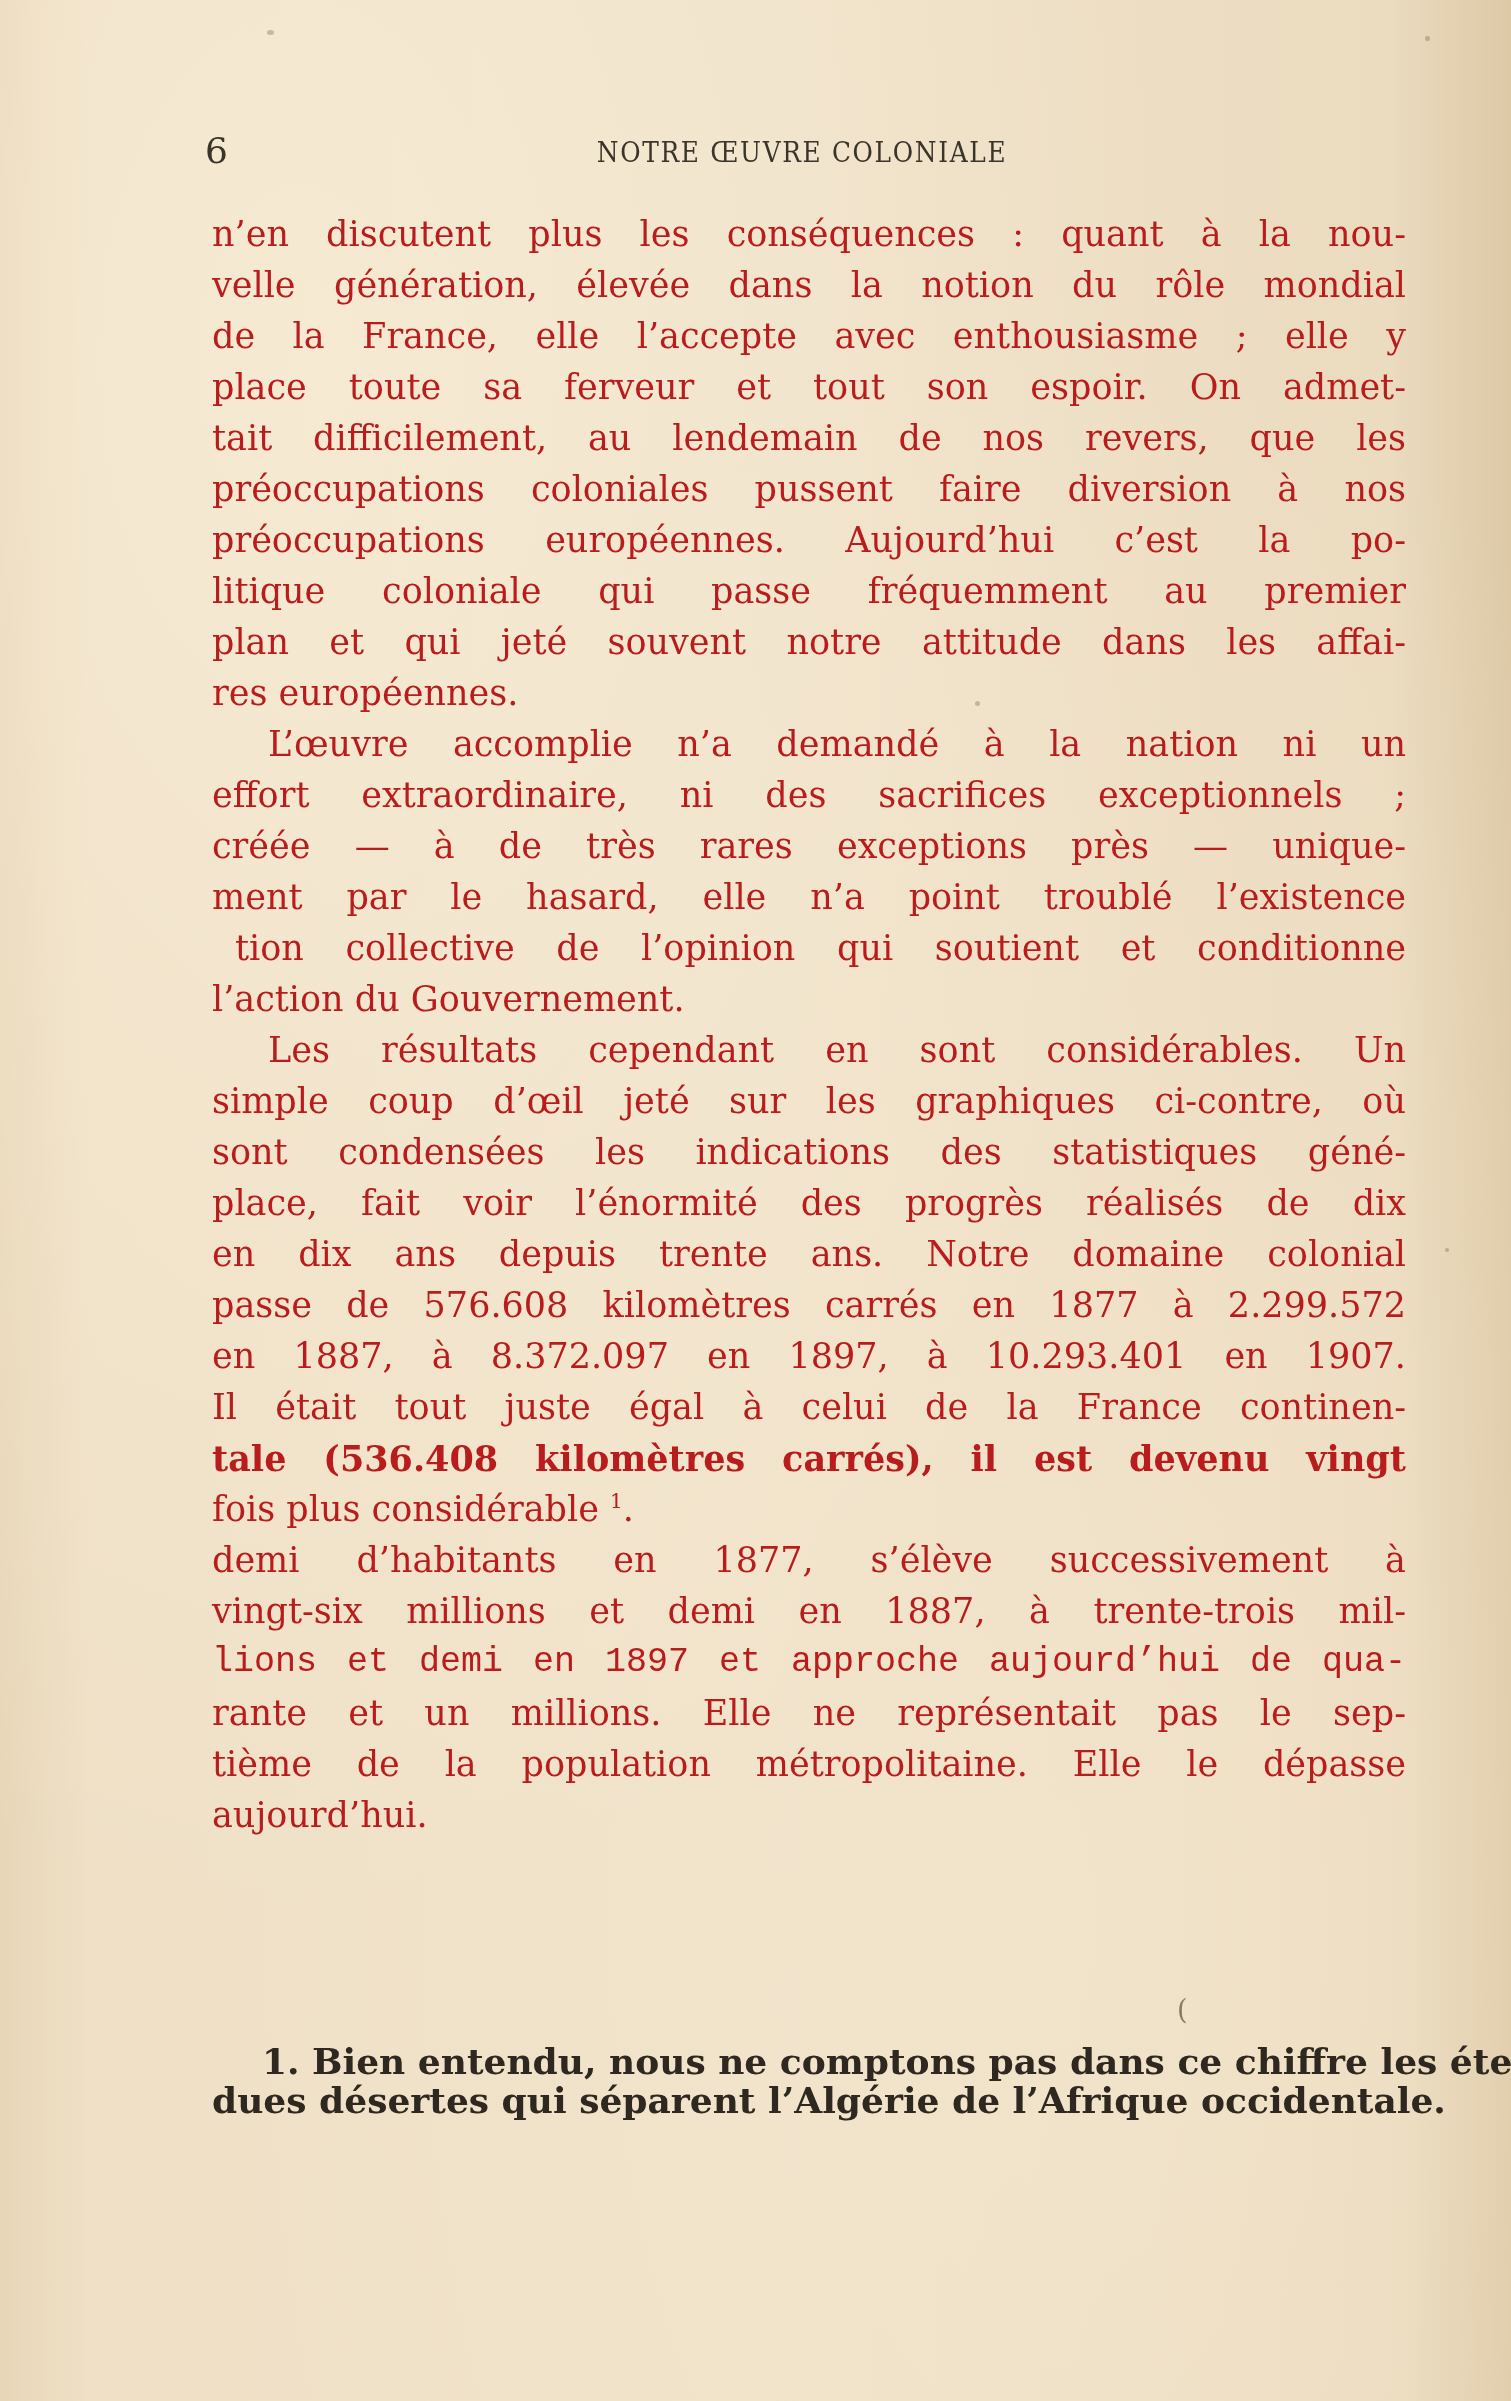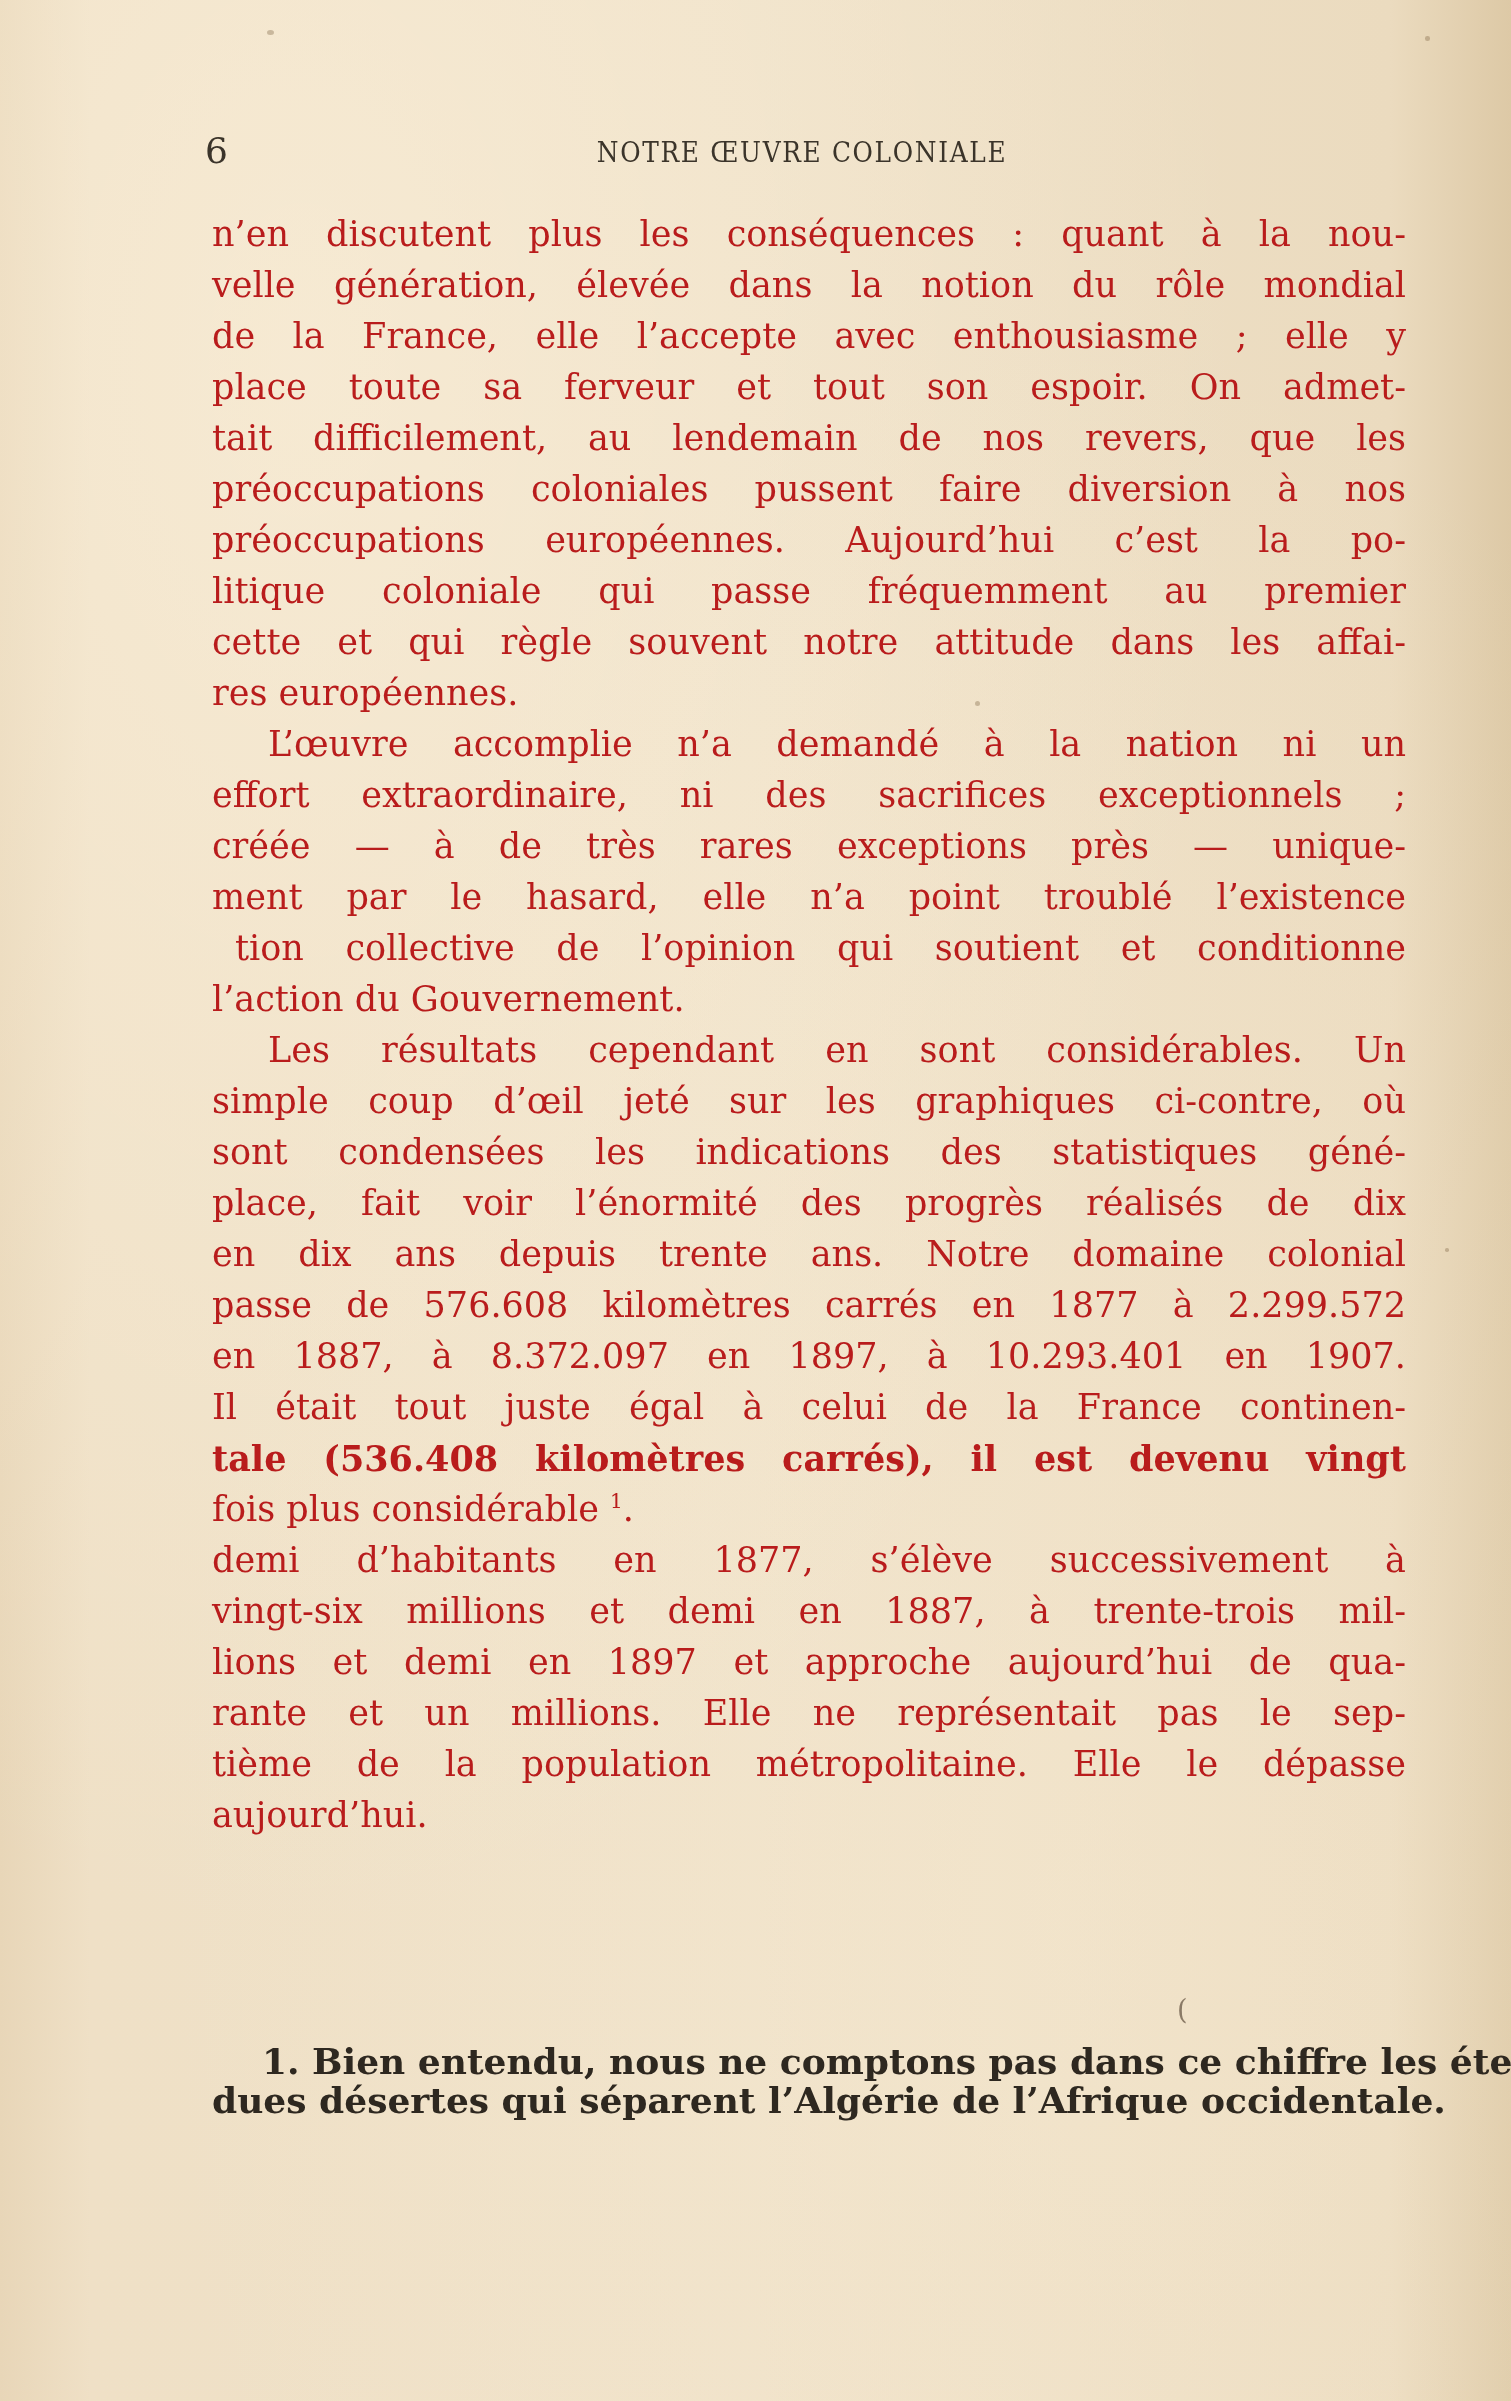--- a/index.html
+++ b/index.html
@@ -134,21 +134,21 @@
 
 <div class="body-text">
   <span class="line" style="display: block; text-align-last: justify;">n’en discutent plus les conséquences : quant à la nou-</span>
   <span class="line" style="display: block; text-align-last: justify;">velle génération, élevée dans la notion du rôle mondial</span>
   <span class="line" style="display: block; text-align-last: justify;">de la France, elle l’accepte avec enthousiasme ; elle y</span>
   <span class="line" style="display: block; text-align-last: justify;">place toute sa ferveur et tout son espoir. On admet-</span>
   <span class="line" style="display: block; text-align-last: justify;">tait difficilement, au lendemain de nos revers, que les</span>
   <span class="line" style="display: block; text-align-last: justify;">préoccupations coloniales pussent faire diversion à nos</span>
   <span class="line" style="display: block; text-align-last: justify;">préoccupations européennes. Aujourd’hui c’est la po-</span>
   <span class="line" style="display: block; text-align-last: justify;">litique coloniale qui passe fréquemment au premier</span>
-  <span class="line" style="display: block; text-align-last: justify;">cette et qui règle souvent notre attitude dans les affai-</span>
+  <span class="line" style="display: block; text-align-last: justify;">plan et qui jeté souvent notre attitude dans les affai-</span>
   <span class="line last" style="display: block; text-align-last: left;">res européennes.</span>
 
   <span class="line indent" style="display: block; text-align-last: justify;">L’œuvre accomplie n’a demandé à la nation ni un</span>
   <span class="line" style="display: block; text-align-last: justify;">effort extraordinaire, ni des sacrifices exceptionnels ;</span>
   <span class="line" style="display: block; text-align-last: justify;">créée — à de très rares exceptions près — unique-</span>
   <span class="line" style="display: block; text-align-last: justify;">ment par le hasard, elle n’a point troublé l’existence</span>
   <span class="line" style="display: block; text-align-last: justify; margin-left: 23px;">tion collective de l’opinion qui soutient et conditionne</span>
   <span class="line last" style="display: block; text-align-last: left;">l’action du Gouvernement.</span>
 
   <span class="line indent" style="display: block; text-align-last: justify;">Les résultats cependant en sont considérables. Un</span>
@@ -157,21 +157,21 @@
   <span class="line" style="display: block; text-align-last: justify;">place, fait voir l’énormité des progrès réalisés de dix</span>
   <span class="line" style="display: block; text-align-last: justify;">en dix ans depuis trente ans. Notre domaine colonial</span>
   <span class="line" style="display: block; text-align-last: justify;">passe de 576.608 kilomètres carrés en 1877 à 2.299.572</span>
   <span class="line" style="display: block; text-align-last: justify;">en 1887, à 8.372.097 en 1897, à 10.293.401 en 1907.</span>
   <span class="line" style="display: block; text-align-last: justify;">Il était tout juste égal à celui de la France continen-</span>
   <span class="line" style="display: block; text-align-last: justify; font-weight: bold;">tale (536.408 kilomètres carrés), il est devenu vingt</span>
   <span class="line last" style="display: block; text-align-last: left;"><span>fois plus considérable</span> <sup class="fnref">1</sup><span>.</span></span>
 
   <span class="line" style="display: block; text-align-last: justify;">demi d’habitants en 1877, s’élève successivement à</span>
   <span class="line" style="display: block; text-align-last: justify;">vingt-six millions et demi en 1887, à trente-trois mil-</span>
-  <span class="line" style="display: block; text-align-last: justify;">lions et demi en 1897 et approche aujourd’hui de qua-</span>
+  <span class="line" style="display: block; text-align-last: justify; font-family: Liberation Mono, monospace;">lions et demi en 1897 et approche aujourd’hui de qua-</span>
   <span class="line" style="display: block; text-align-last: justify;">rante et un millions. Elle ne représentait pas le sep-</span>
   <span class="line" style="display: block; text-align-last: justify;">tième de la population métropolitaine. Elle le dépasse</span>
   <span class="line last" style="display: block; text-align-last: left;">aujourd’hui.</span>
 </div>
 
 <div class="stray-mark">(</div>
 
 <div class="footnote">
   <span class="fn-line first" style="display: block; text-align-last: justify;">1. Bien entendu, nous ne comptons pas dans ce chiffre les éten-</span>
   <span class="fn-line last" style="display: block; text-align-last: left;">dues désertes qui séparent l’Algérie de l’Afrique occidentale.</span>

